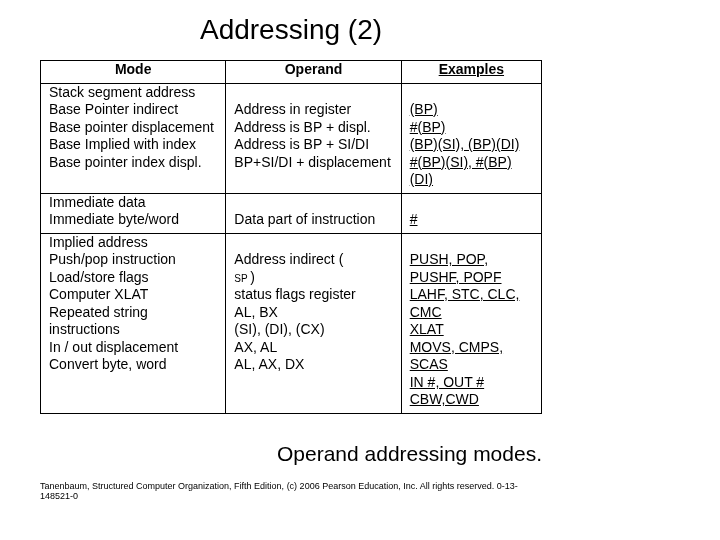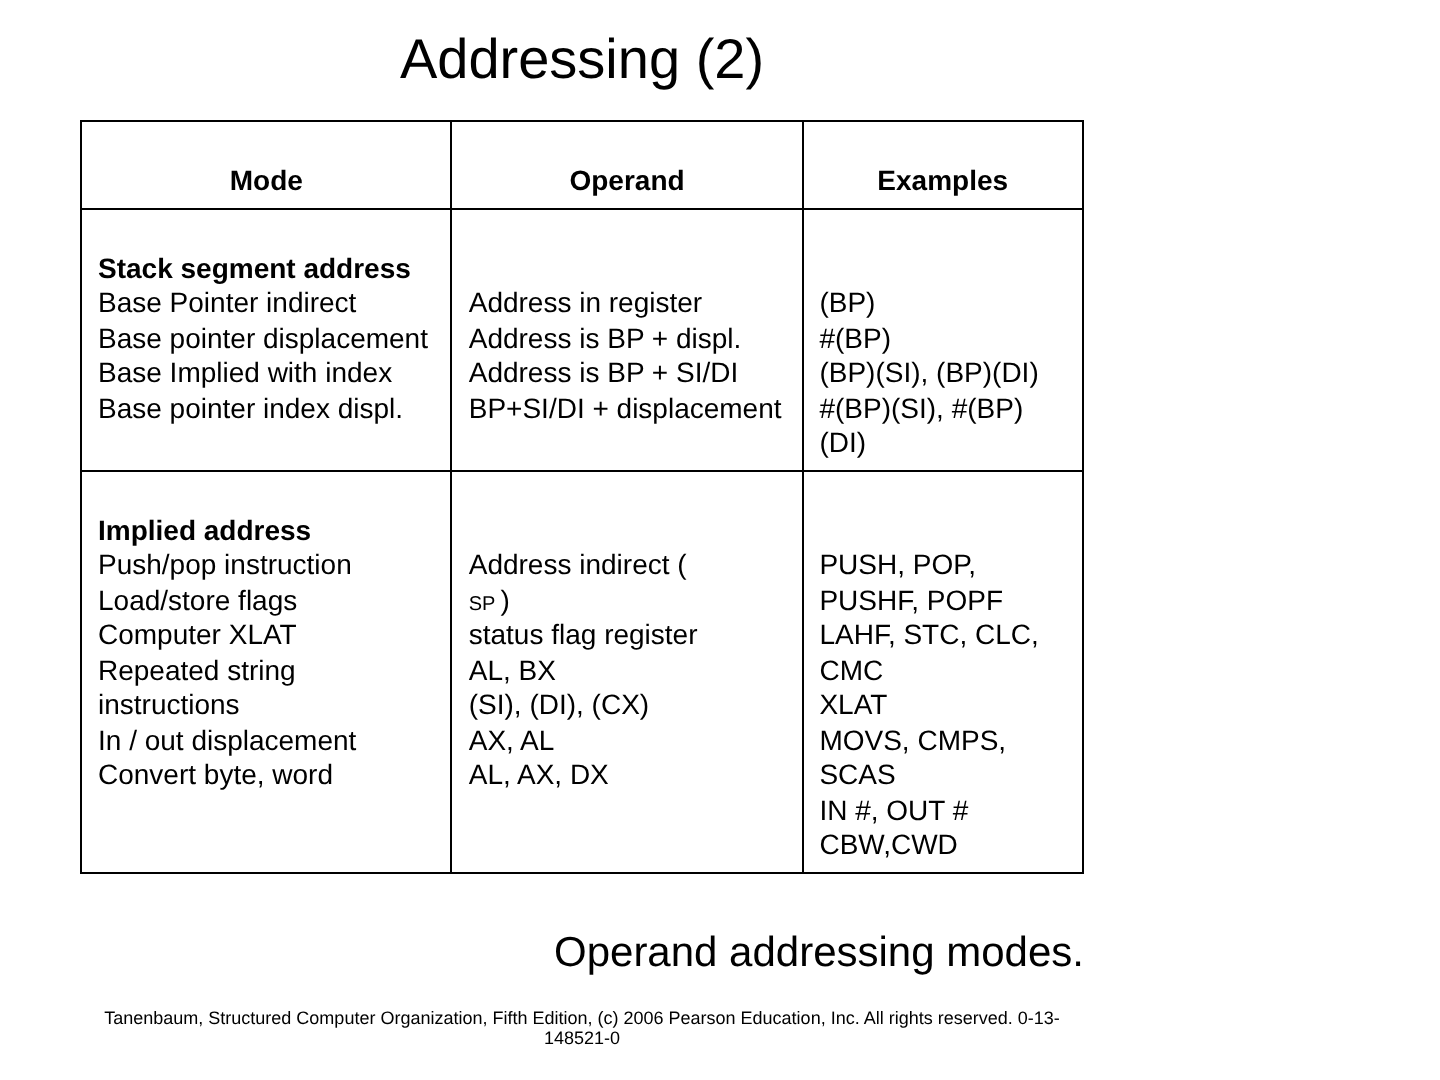--- a/index.html
+++ b/index.html
@@ -25,39 +25,39 @@
     margin: 6px 0 14px 0;
   }
   table {
     border-collapse: collapse;
     width: 100%;
     font-size: 14px;
     line-height: 1.25;
   }
   td {
     border: 1px solid #000;
-    padding: 21px 8px 4px 8px;
+    padding: 0 8px 4px 8px;
     vertical-align: top;
   }
   .hdr {
     font-weight: 700;
     text-align: center;
   }
   .mode-col { width: 37%; }
   .op-col  { width: 35%; }
-  .ex-col  { width: 28%; }
-  .bold { font-weight: 700; }
+  .ex-col  { width: 28%; text-decoration: underline; }
+  .bold { font-weight: 400; }
   .caption {
     text-align: right;
     font-size: 21px;
     margin-top: 26px;
     line-height: 1.3;
   }
   .copyright {
-    text-align: center;
+    text-align: left;
     font-size: 9px;
     margin-top: 14px;
   }
   .sp { font-size: 10px; margin-left: 34px; }
 </style>
 </head>
 <body>
 
 <div class="slide">
 
@@ -88,35 +88,49 @@
       </td>
       <td class="ex-col">
         <br>
         <span>(BP)</span><br>
         <span>#(BP)</span><br>
         <span>(BP)(SI), (BP)(DI)</span><br>
         <span>#(BP)(SI), #(BP)(DI)</span>
       </td>
     </tr>
 
+    <tr>
+      <td class="mode-col">
+        <span class="bold">Immediate data</span><br>
+        <span>Immediate byte/word</span>
+      </td>
+      <td class="op-col">
+        <br>
+        <span>Data part of instruction</span>
+      </td>
+      <td class="ex-col">
+        <br>
+        <span>#</span>
+      </td>
+    </tr>
 
     <tr>
       <td class="mode-col">
         <span class="bold">Implied address</span><br>
         <span>Push/pop instruction</span><br>
         <span>Load/store flags</span><br>
         <span>Computer XLAT</span><br>
         <span>Repeated string instructions</span><br>
         <span>In / out displacement</span><br>
         <span>Convert byte, word</span>
       </td>
       <td class="op-col">
         <br>
         <span>Address indirect (<span class="sp"> SP </span>)</span><br>
-        <span>status flag register</span><br>
+        <span>status flags register</span><br>
         <span>AL, BX</span><br>
         <span>(SI), (DI), (CX)</span><br>
         <span>AX, AL</span><br>
         <span>AL, AX, DX</span>
       </td>
       <td class="ex-col">
         <br>
         <span>PUSH, POP, PUSHF, POPF</span><br>
         <span>LAHF, STC, CLC, CMC</span><br>
         <span>XLAT</span><br>

